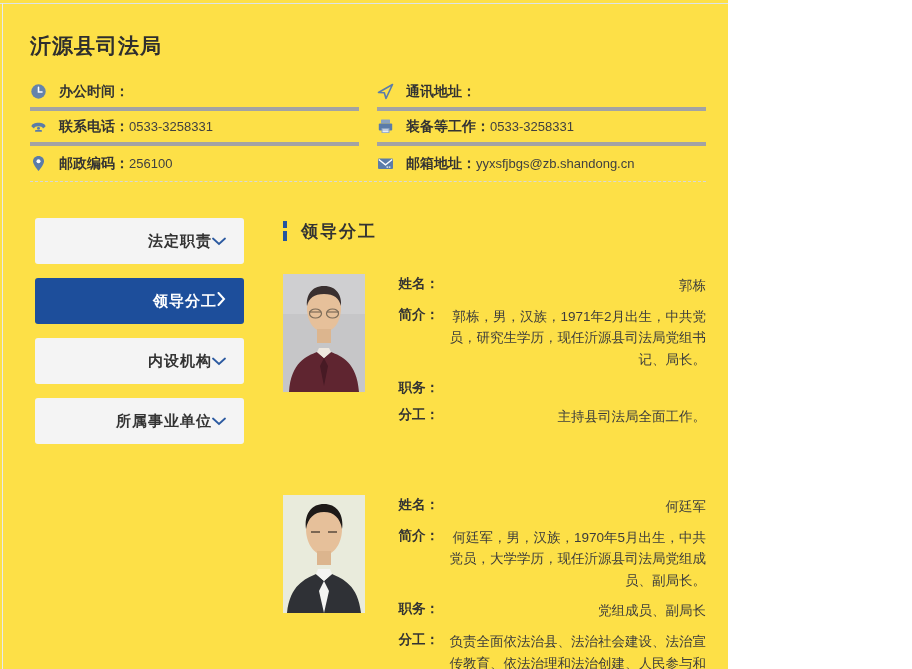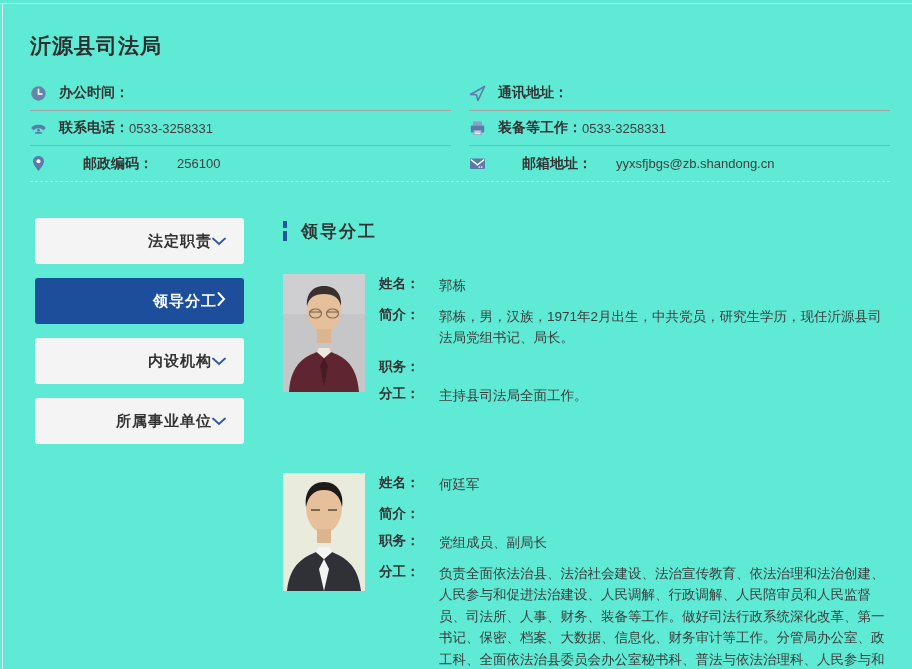--- a/index.html
+++ b/index.html
@@ -1,29 +1,29 @@
 <!DOCTYPE html>
 <html><head>
 <meta charset="utf-8">
 <style>
   * { margin:0; padding:0; box-sizing:border-box; }
   html,body { width:912px; height:669px; overflow:hidden; background:#ffffff;
     font-family:"Liberation Sans","DejaVu Sans",sans-serif; color:#333; }
-  .frame { position:relative; width:912px; height:669px; background:#5eead4; }
+  .frame { position:relative; width:728px; height:669px; background:#fde047; }
   .top-line { position:absolute; top:3px; left:0; right:0; height:1px; background:#dbe3ea; }
   .left-line { position:absolute; top:3px; left:2px; bottom:0; width:1px; background:#e7eaee; }
   .page { position:relative; padding:0 22px 0 30px; }
 
   
   .page-title { padding-top:32px; font-size:21px; font-weight:bold; color:#2e2e2e; letter-spacing:1px; }
 
   
   .info-table { margin-top:16px; display:grid; grid-template-columns:1fr 1fr; column-gap:18px; border-bottom:1px dashed #d8d8d8; }
-  .info-cell { display:flex; align-items:center; height:35px; border-bottom:1px solid #a3a3a3; }
-  .info-cell.last { border-bottom:none;gap:24px; }
+  .info-cell { display:flex; align-items:center; height:35px; border-bottom:4px solid #a3a3a3; }
+  .info-cell.last { border-bottom:none; }
   .info-icon { width:17px; height:17px; flex:0 0 17px; margin-right:12px; display:flex; align-items:center; justify-content:center; }
   .info-label { font-size:14px; font-weight:bold; color:#333; white-space:nowrap; }
   .info-value { font-size:13px; color:#404040; white-space:nowrap; }
 
   
   .main { display:flex; margin-top:36px; }
 
   
   .sidebar { width:209px; flex:0 0 209px; margin-left:5px; }
   .side-item { height:46px; margin-bottom:14px; background:#f4f4f4; border-radius:3px;
@@ -38,21 +38,21 @@
   .section-bar { width:4px; height:20px; margin-right:14px; display:flex; flex-direction:column; justify-content:space-between; }
   .section-bar .seg1 { height:7px; background:#24549e; }
   .section-bar .seg2 { height:10px; background:#24549e; }
   .section-title { font-size:17px; font-weight:bold; color:#333; letter-spacing:2px; }
 
   .leader { display:flex; margin-top:30px; }
   .leader + .leader { margin-top:58px; }
   .photo { width:82px; height:118px; flex:0 0 82px; overflow:hidden; }
   .photo svg { display:block; }
   .fields { flex:1; margin-left:14px; margin-top:1px; }
-  .field-row { display:flex; margin-bottom:9px; }
+  .field-row { display:flex; margin-bottom:9px;text-align:right; }
   .field-label { width:60px; flex:0 0 60px; font-size:13.5px; font-weight:bold; color:#333; }
   .field-value { flex:1; font-size:13.5px; color:#3c3c3c; line-height:1.6; }
 </style>
 </head>
 <body>
 
 <div class="frame">
   <div class="top-line"></div>
   <div class="left-line"></div>
 
@@ -226,20 +226,21 @@
               <path d="M41 86 L36 96 L41 118 L46 96 Z" fill="#f4f4f2"></path>
             </svg>
           </div>
           <div class="fields">
             <div class="field-row">
               <span class="field-label">姓名：</span>
               <span class="field-value">何廷军</span>
             </div>
             <div class="field-row">
               <span class="field-label">简介：</span>
+              <span class="field-value">何廷军，男，汉族，1970年5月出生，中共党员，大学学历，现任沂源县司法局党组成员、副局长。</span>
             </div>
             <div class="field-row">
               <span class="field-label">职务：</span>
               <span class="field-value">党组成员、副局长</span>
             </div>
             <div class="field-row">
               <span class="field-label">分工：</span>
               <span class="field-value">负责全面依法治县、法治社会建设、法治宣传教育、依法治理和法治创建、人民参与和促进法治建设、人民调解、行政调解、人民陪审员和人民监督员、司法所、人事、财务、装备等工作。做好司法行政系统深化改革、第一书记、保密、档案、大数据、信息化、财务审计等工作。分管局办公室、政工科、全面依法治县委员会办公室秘书科、普法与依法治理科、人民参与和促进法治科。</span>
             </div>
           </div>

